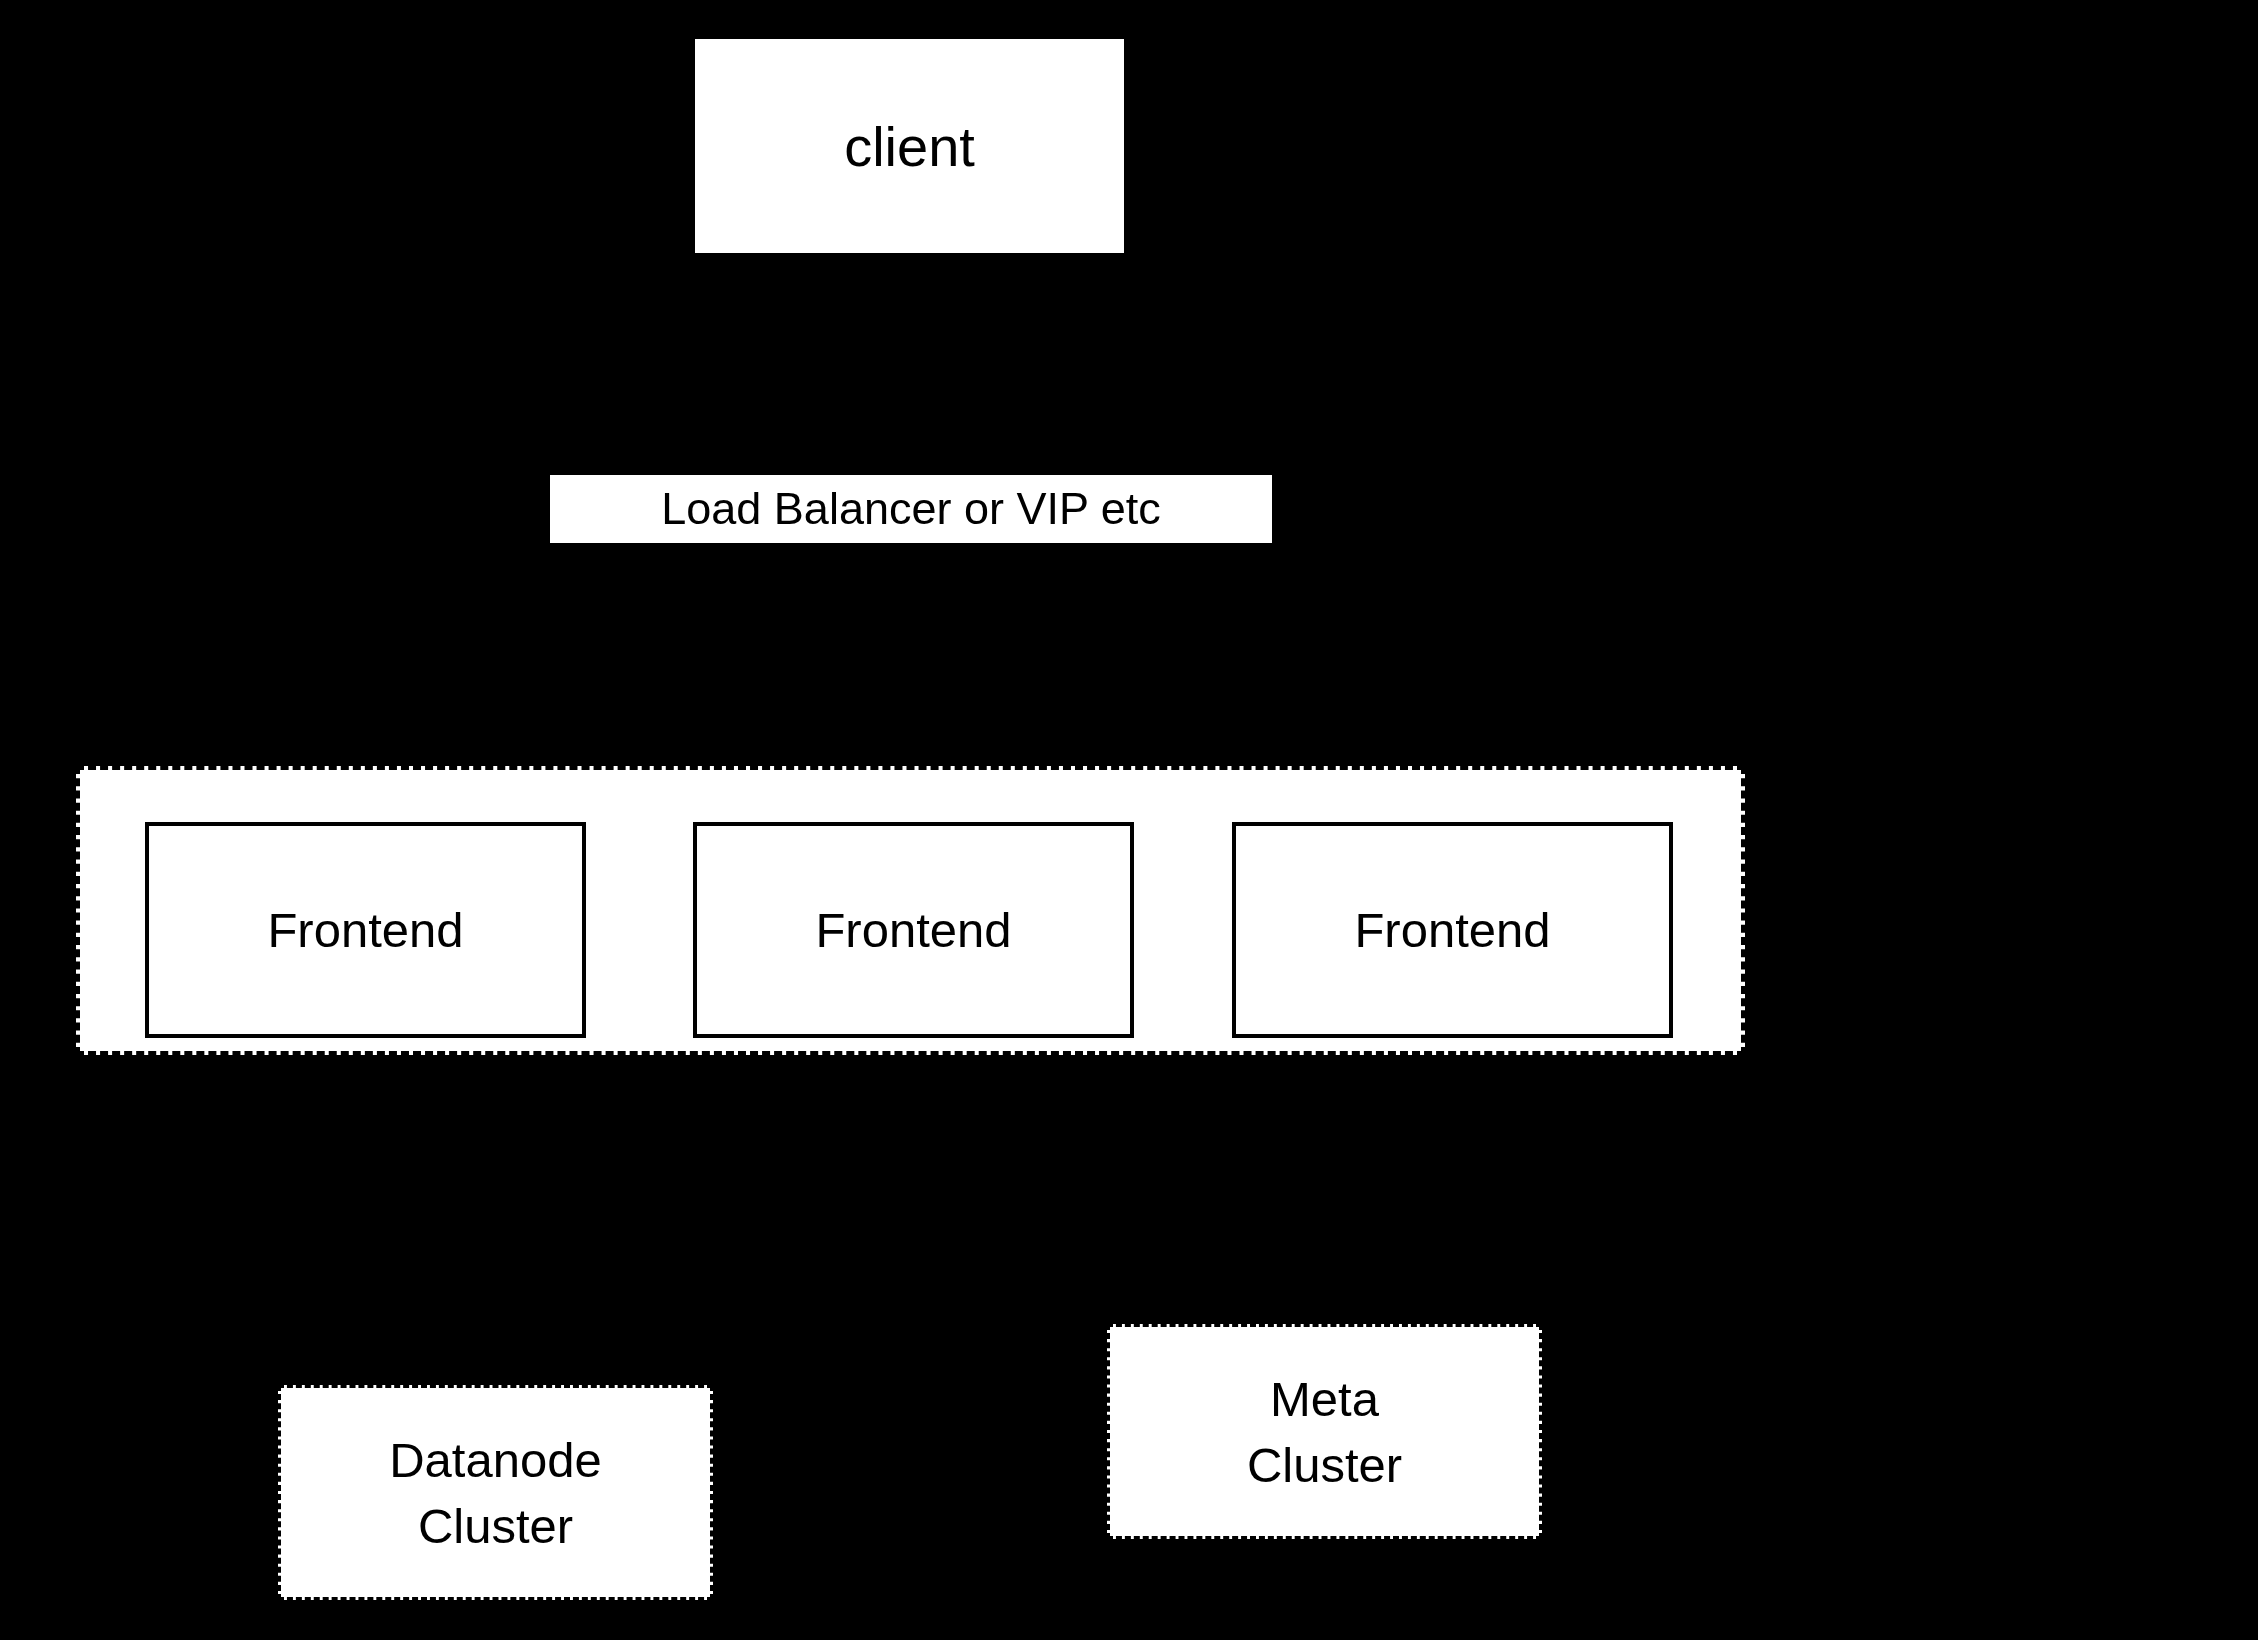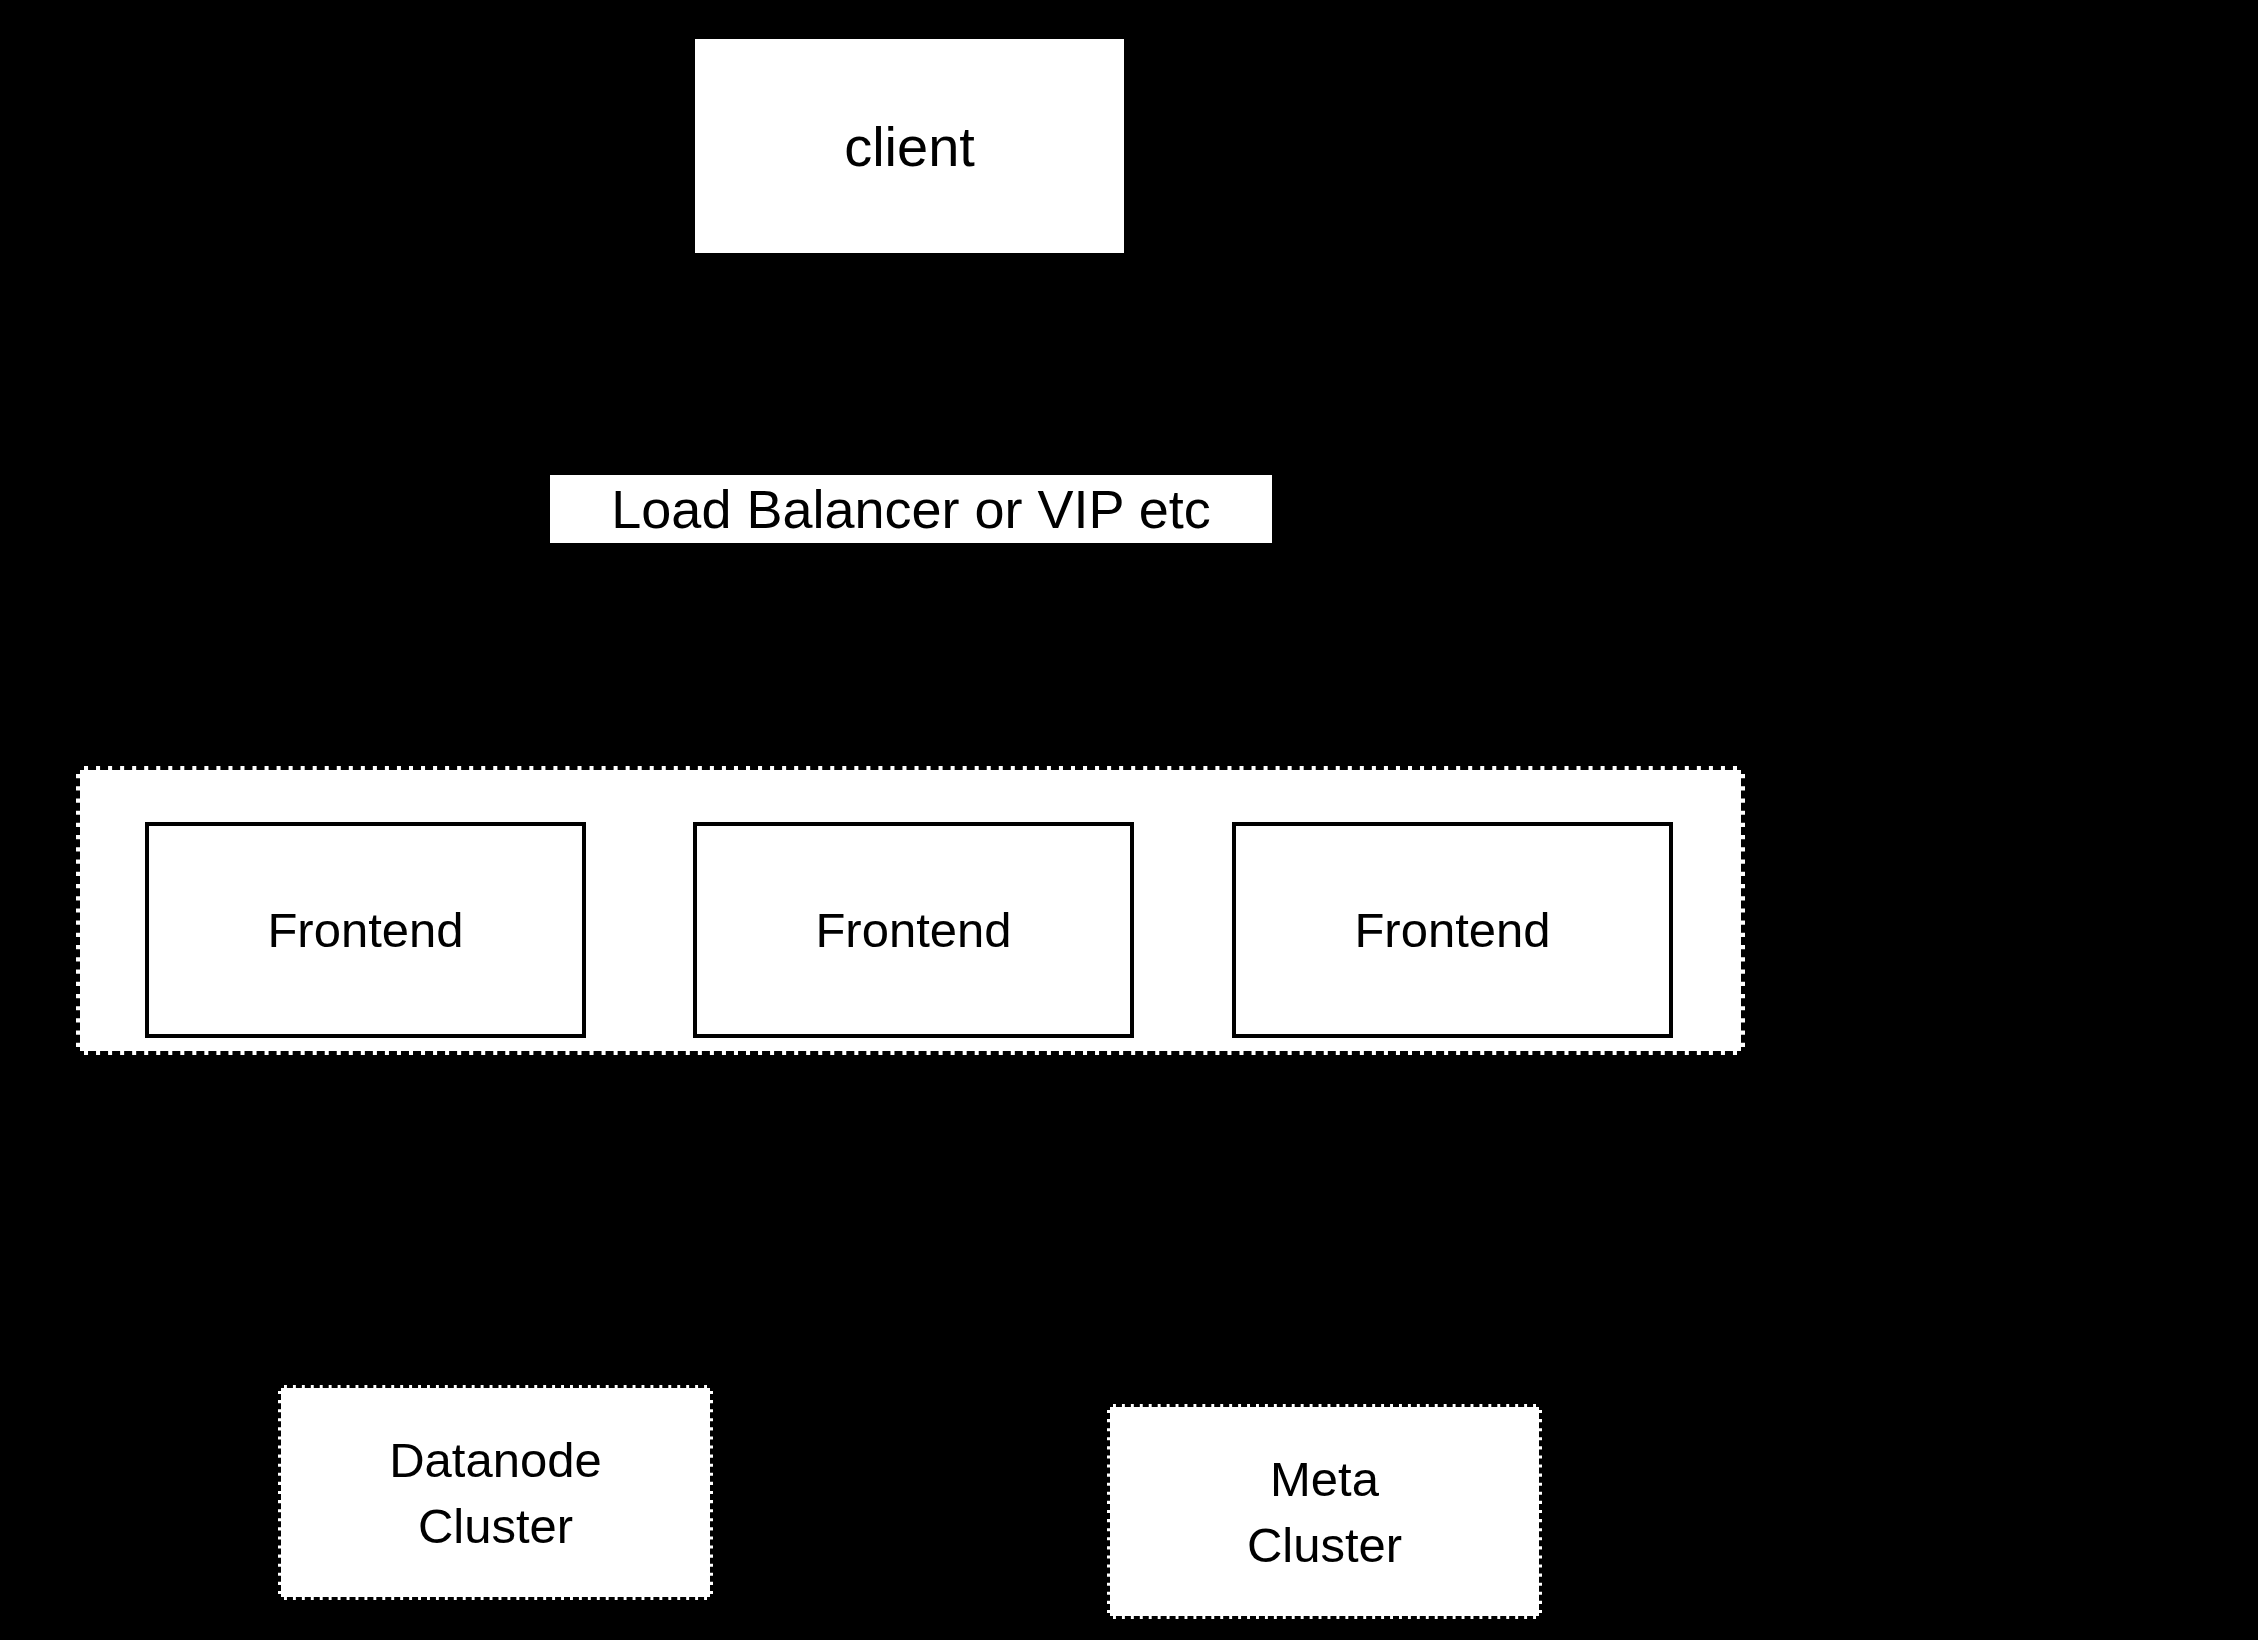--- a/index.html
+++ b/index.html
@@ -27,21 +27,21 @@
     box-sizing: border-box;
   }
   .client-node {
     left: 695px; top: 39px;
     width: 429px; height: 214px;
     font-size: 56px;
   }
   .lb-node {
     left: 550px; top: 475px;
     width: 722px; height: 68px;
-    font-size: 54px;
+    font-size: 45px;
   }
   .frontend-group {
     position: absolute;
     left: 76px; top: 766px;
     width: 1669px; height: 289px;
     background: #ffffff;
     border: 4.5px dashed #000000;
     box-sizing: border-box;
   }
   .frontend-node {
@@ -59,21 +59,21 @@
     border: 3.6px dashed #000000;
     font-size: 49px;
     line-height: 66px;
     white-space: pre-line;
   }
   .datanode-cluster {
     left: 278px; top: 1385px;
     width: 435px; height: 215px;
   }
   .meta-cluster {
-    left: 1107px; top: 1404px;
+    left: 1107px; top: 1324px;
     width: 435px; height: 215px;
   }
 </style>
 </head>
 <body>
 
 <div class="canvas">
 
   <div class="node client-node">client</div>
 

